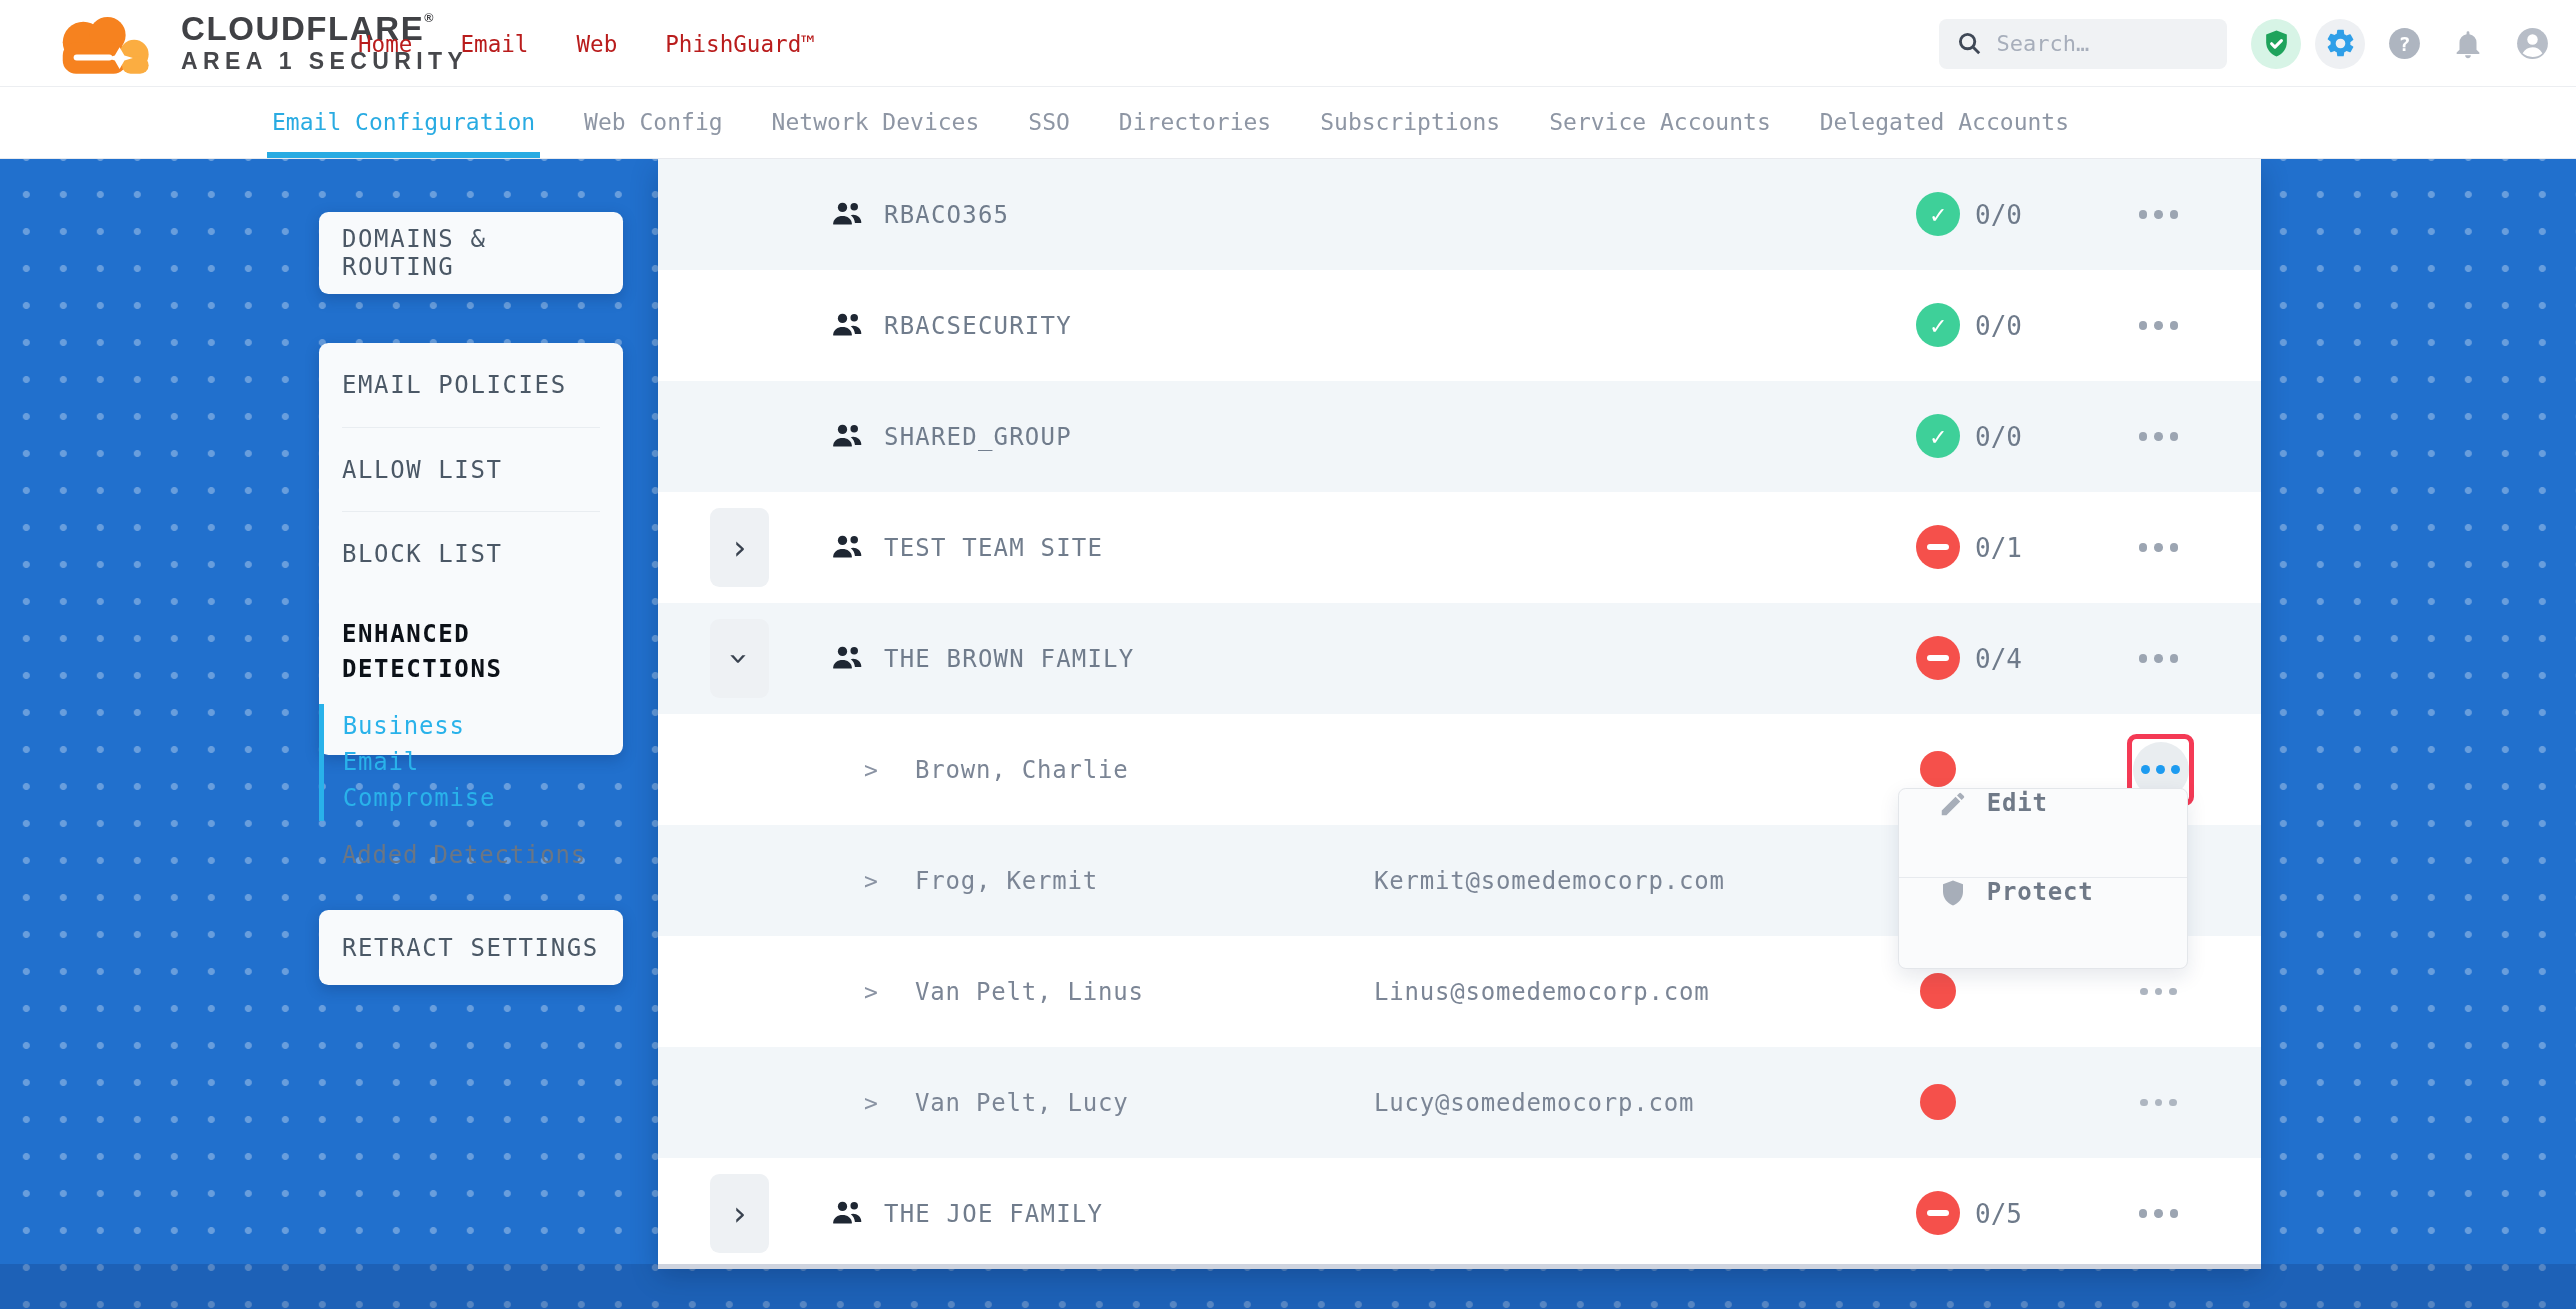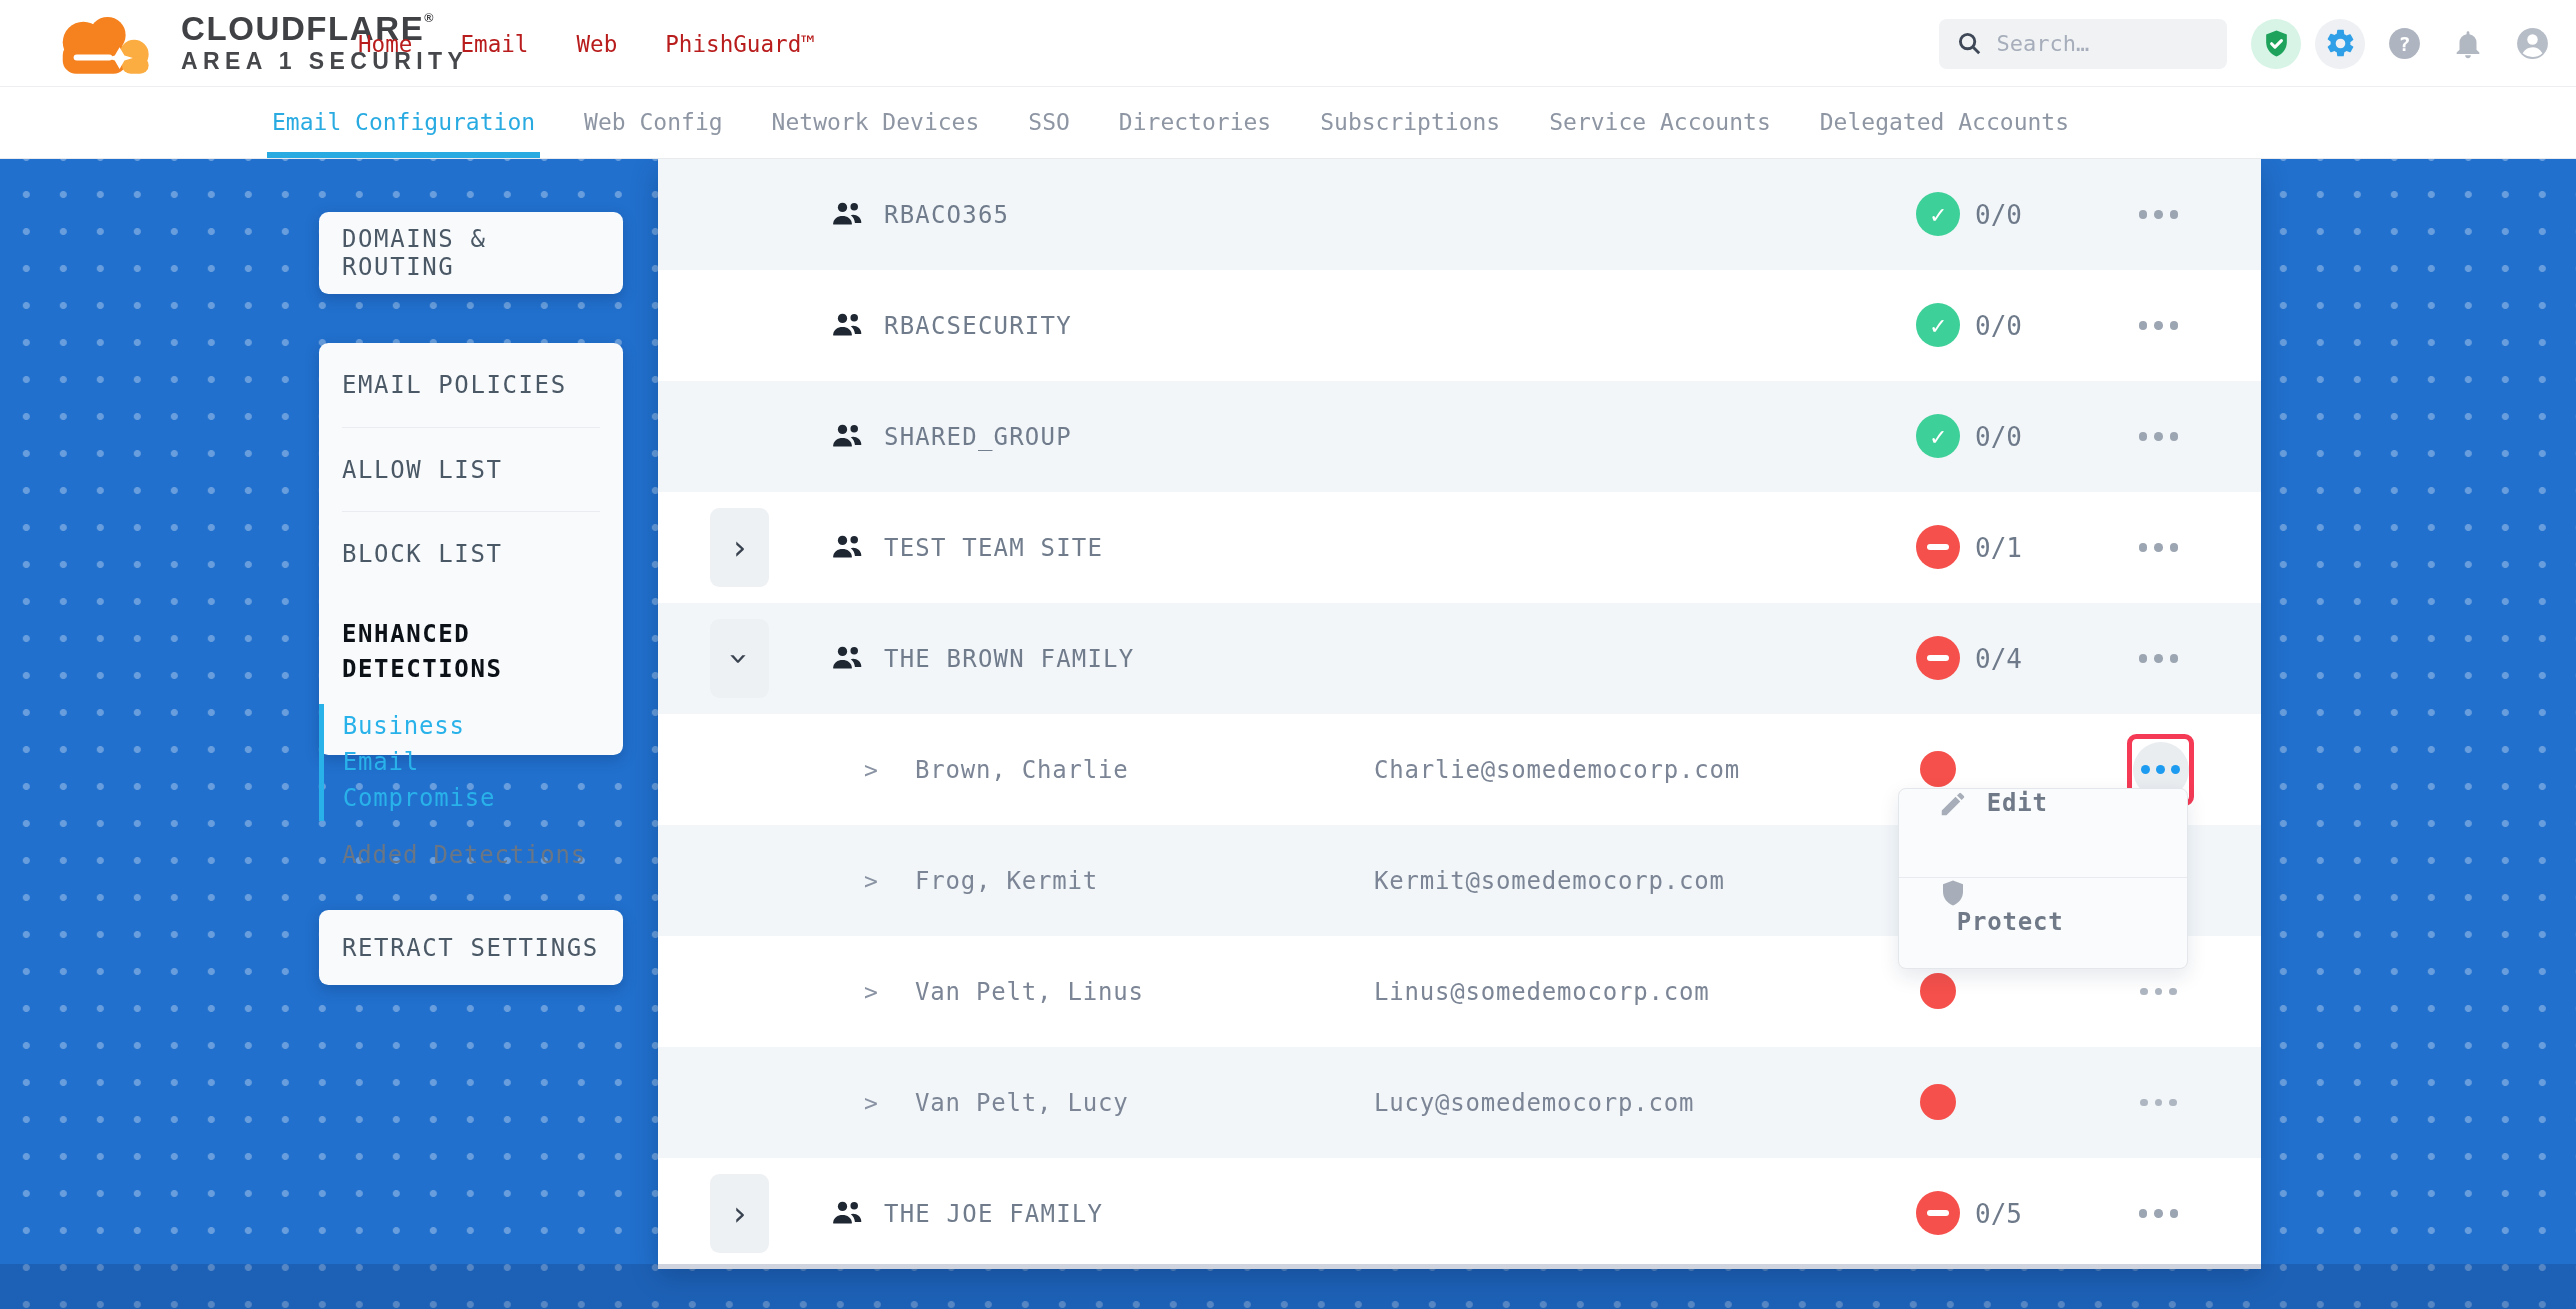--- a/index.html
+++ b/index.html
@@ -119,21 +119,21 @@
   }
   .sel-box .circ { width:56px; height:56px; border-radius:50%; background:#e9edf0; display:flex; align-items:center; justify-content:center; gap:5.4px; }
   .sel-box .circ i { width:9.3px; height:9.3px; border-radius:50%; background:#1d9bf0; }
   
   .ctx-menu {
     position:absolute; left:1240px; top:629px; width:290px; height:181px;
     background:#fafbfc; border:1.6px solid #e3e6ea; border-radius:7.8px;
     box-shadow:0 7.8px 20px rgba(20,40,80,0.10); z-index:6;
   }
   .ctx-item { height:88px; display:flex; align-items:flex-start; padding-left:39px; cursor:pointer; }
-  .ctx-item + .ctx-item { border-top:1.6px solid #e7eaee;flex-direction:column; }
+  .ctx-item + .ctx-item { border-top:1.6px solid #e7eaee; }
   .ctx-item svg { width:30px; height:30px; }
   .ctx-item span { margin-left:18.7px; font-size:24px; font-weight:700; color:#6f7987; letter-spacing:0.8px; }
   .ctx-wrap { position:absolute; left:658px; top:0; width:1603px; height:1106px; pointer-events:none; }
   .ctx-wrap > * { pointer-events:auto; }
 </style>
 </head>
 <body>
 
 <div class="header">
   <div class="logo">
@@ -332,21 +332,20 @@
       <button class="dots">
           <i></i>
           <i></i>
           <i></i>
         </button>
     </div>
 
     <div class="row child">
       <span class="caret chev-gt">&gt;</span>
       <span class="mname">Brown, Charlie</span>
-      <span class="email">Charlie@somedemocorp.com</span>
       <span class="red-dot"></span>
       <button class="sel-box">
         <span class="circ">
             <i></i>
             <i></i>
             <i></i>
           </span>
       </button>
     </div>
 

